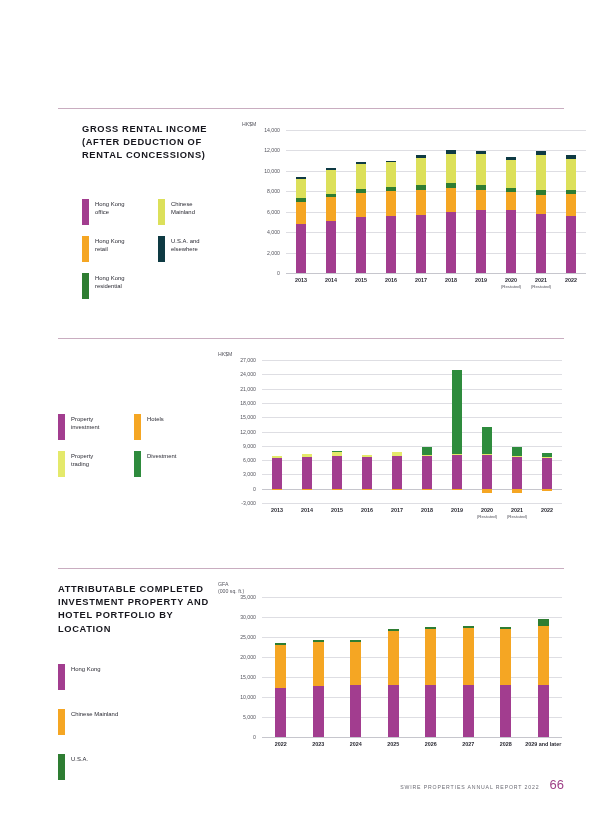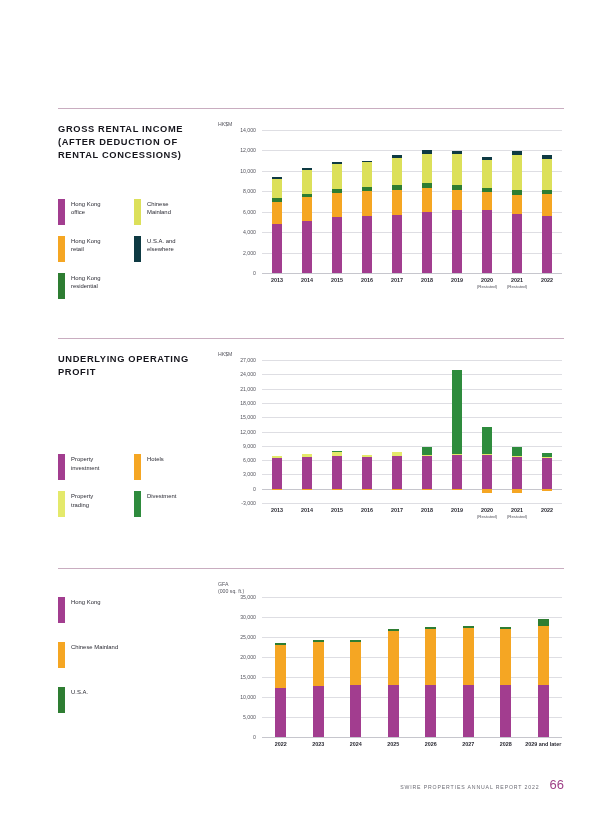--- a/index.html
+++ b/index.html
@@ -164,21 +164,21 @@
     font-weight: normal;
   }
 </style>
 </head>
 <body>
 
 <div class="page">
 
   <div class="section" id="sec-0" style="top:108px;">
     <div class="sec-rule"></div>
-    <div class="sec-body" style="height:195px;">
+    <div class="sec-body" style="height:195px;margin-left:24px;">
       <div class="left-col">
         <h2 class="sec-title" style="margin-top:14px;">GROSS RENTAL INCOME (AFTER DEDUCTION OF RENTAL CONCESSIONS)</h2>
         <div class="legend" id="legend-0" style="margin-top:36px;">
             <div class="legend-grid">
               <div class="legend-col">
                 <div class="legend-item">
                   <span class="legend-sw" style="background: rgb(162, 61, 143);"></span>
                   <span class="legend-lbl">Hong Kong
 office</span>
                 </div>
@@ -309,21 +309,20 @@
             <div class="xlab" style="left: 309px; width: 40px; top: 147px;"><span>2022</span></div>
           </div>
         </div>
     </div>
   </div>
 
   <div class="section" id="sec-1" style="top:338px;">
     <div class="sec-rule"></div>
     <div class="sec-body" style="height:200px;">
       <div class="left-col">
-        <h2 class="sec-title" style="margin-top:14px;">UNDERLYING OPERATING PROFIT</h2>
         <div class="legend" id="legend-1" style="margin-top:75px;">
             <div class="legend-grid">
               <div class="legend-col">
                 <div class="legend-item">
                   <span class="legend-sw" style="background: rgb(162, 61, 143);"></span>
                   <span class="legend-lbl">Property
 investment</span>
                 </div>
                 <div class="legend-item">
                   <span class="legend-sw" style="background: rgb(228, 233, 107);"></span>
@@ -437,20 +436,21 @@
             <div class="xlab" style="left: 309px; width: 40px; top: 147px;"><span>2022</span></div>
           </div>
         </div>
     </div>
   </div>
 
   <div class="section" id="sec-2" style="top:568px;">
     <div class="sec-rule"></div>
     <div class="sec-body" style="height:200px;">
       <div class="left-col">
+        <h2 class="sec-title" style="margin-top:14px;">ATTRIBUTABLE COMPLETED INVESTMENT PROPERTY AND HOTEL PORTFOLIO BY LOCATION</h2>
         <div class="legend" id="legend-2" style="margin-top:28px;">
             <div class="legend-grid">
               <div class="legend-col" style="width: 152px;">
                 <div class="legend-item" style="margin-bottom: 19px;">
                   <span class="legend-sw" style="background: rgb(162, 61, 143);"></span>
                   <span class="legend-lbl">Hong Kong</span>
                 </div>
                 <div class="legend-item" style="margin-bottom: 19px;">
                   <span class="legend-sw" style="background: rgb(245, 166, 35);"></span>
                   <span class="legend-lbl">Chinese Mainland</span>

